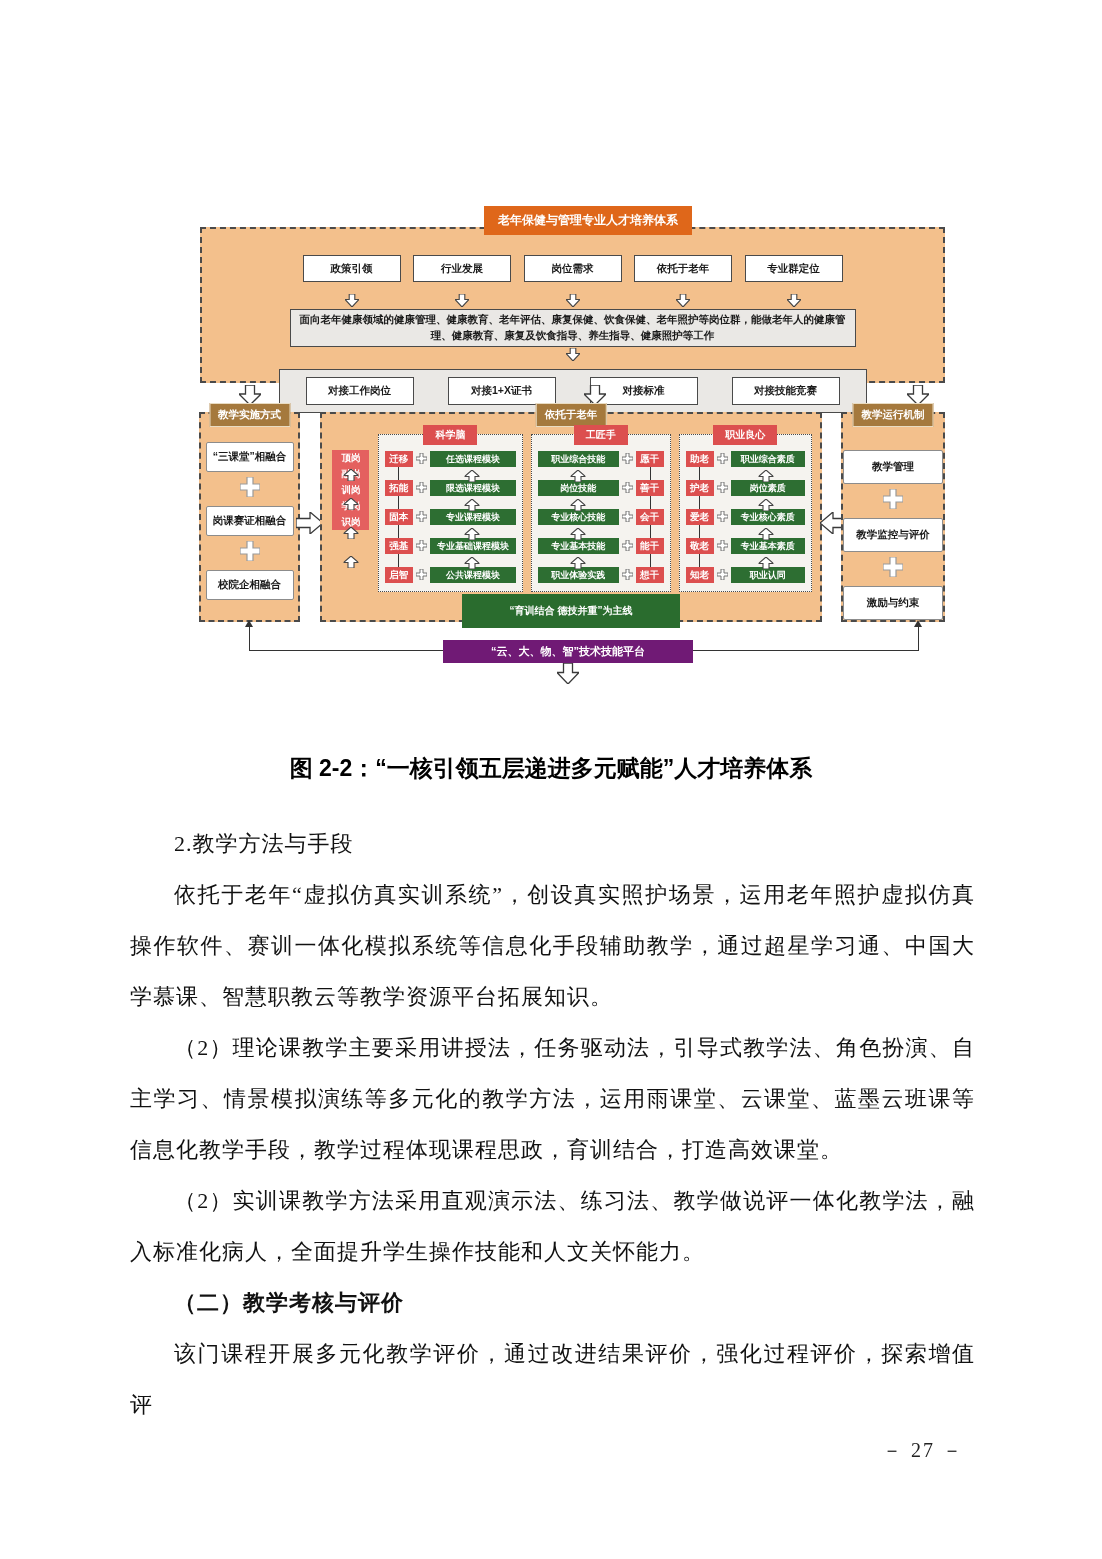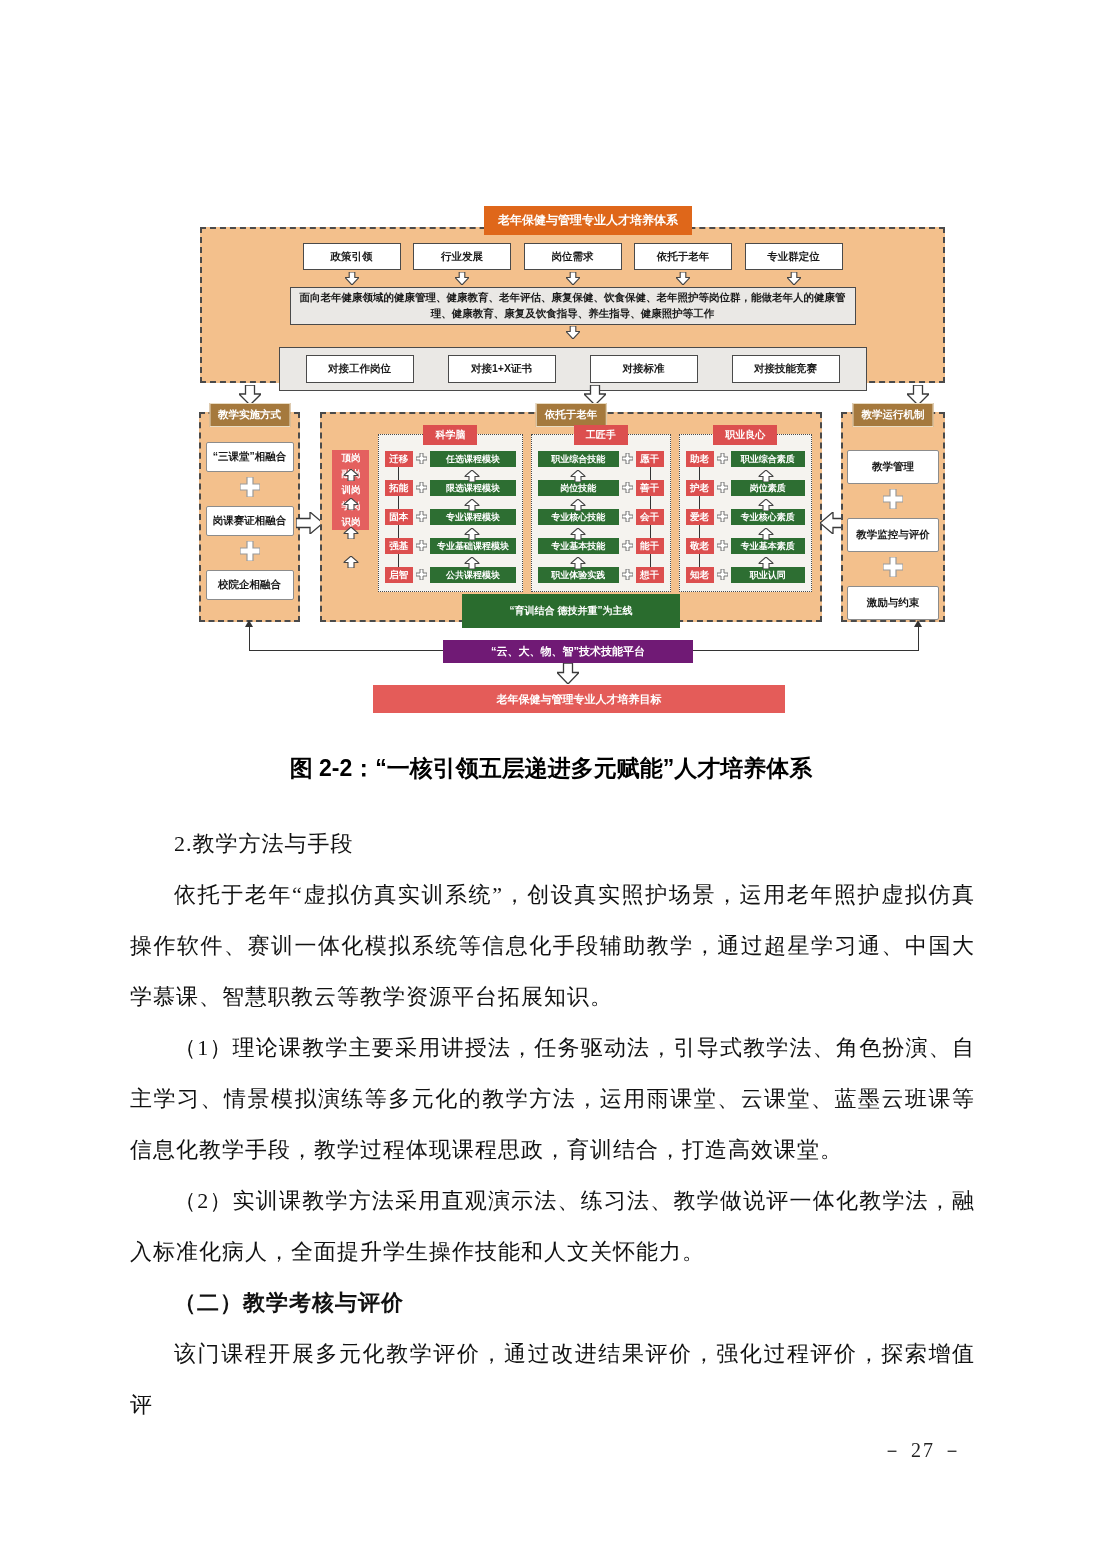--- a/index.html
+++ b/index.html
@@ -8,21 +8,21 @@
 
   
   #diagram{position:absolute;left:196px;top:206px;width:752px;height:508px;}
   .abs{position:absolute;}
   .d-title{position:absolute;left:392px;top:0;transform:translateX(-50%);
            background:#DF671A;color:#fff;font-weight:bold;font-size:12px;
            padding:6px 14px;white-space:nowrap;z-index:3;}
   .d-top{position:absolute;left:4px;top:21px;width:745px;height:156px;
          background:#F3C08C;border:2px dashed #4a4a4a;box-sizing:border-box;
          padding-top:14px;}
-  .factors-row,.farrow-row{width:540px;margin:0 auto;display:flex;justify-content:space-between;}
+  .factors-row,.farrow-row{width:540px;margin:12px auto;display:flex;justify-content:space-between;}
   .factor{width:98px;height:27px;background:#fff;border:1.5px solid #4a4a4a;
           display:flex;align-items:center;justify-content:center;
           font-weight:bold;font-size:10.5px;box-sizing:border-box;white-space:nowrap;}
   .farrow-cell{width:98px;display:flex;justify-content:center;}
   .farrow-row{margin-top:2px;margin-bottom:2px;}
   .pos-box{width:566px;margin:0 auto;background:#EAE8E5;border:1.5px solid #4a4a4a;
            box-sizing:border-box;font-weight:bold;font-size:10.5px;line-height:1.5;
            text-align:center;padding:2px 8px;}
   .center-arrow{display:flex;justify-content:center;margin:1px 0;}
   .dock{width:588px;height:44px;margin:8px auto;background:#EAE8E5;border:1.5px solid #4a4a4a;
@@ -37,21 +37,21 @@
   .col-header{position:absolute;top:-11px;left:50%;transform:translateX(-50%);
               background:#A5793D;color:#fff;font-weight:bold;font-size:10.5px;
               padding:4px 8px;white-space:nowrap;z-index:3;border:1px solid #e9dcc3;}
   #col-left{left:3px;width:101px;display:flex;flex-direction:column;align-items:center;
             padding-top:28px;gap:5px;}
   #col-right{left:645px;width:104px;display:flex;flex-direction:column;align-items:center;
              padding-top:36px;gap:5px;}
   .fusion-box{width:88px;height:30px;background:#fff;border:1.3px solid #8c8c8c;border-radius:2px;
               display:flex;align-items:center;justify-content:center;font-weight:bold;
               font-size:10.5px;box-sizing:border-box;white-space:nowrap;}
-  #col-right .fusion-box{width:92px;height:35px;}
+  #col-right .fusion-box{width:100px;height:35px;}
 
   #col-center{left:124px;width:502px;}
   .center-inner{display:flex;padding:20px 8px 0 10px;gap:8px;}
   .stack{width:38px;display:flex;flex-direction:column;align-items:center;
          padding-top:16px;position:relative;}
   .stage{width:37px;height:16px;background:#E4605F;color:#fff;font-weight:bold;font-size:9.5px;
          display:flex;align-items:center;justify-content:center;z-index:1;box-sizing:border-box;}
   .panel{position:relative;background:#F5F3EF;border:1.6px dotted #4a4a4a;box-sizing:border-box;
          height:158px;padding:16px 6px 0;}
   .panel-0{width:146px;}.panel-1{width:140px;}.panel-2{width:134px;}
@@ -384,29 +384,28 @@
 
     <div class="orange-bar">“云、大、物、智”技术技能平台</div>
     <div class="hline" style="left:54px;top:444px;width:193px;"></div>
     <div class="hline" style="left:497px;top:444px;width:226px;"></div>
     <div class="vline" style="left:53px;top:421px;height:24px;"></div>
     <div class="vline" style="left:722px;top:421px;height:24px;"></div>
     <span class="abs" style="left:361px;top:457px;"><svg width="22" height="21" viewBox="0 0 22 21">
           <path d="M6.5 0h9v9.5H22L11 21 0 9.5h6.5z" fill="#fff" stroke="#3a3a3a" stroke-width="1.3"></path>
         </svg></span>
 
-    <div class="red-bar">老年保健与管理专业人才培养目标</div>
   </div>
 
   <div id="caption">图 2-2：“一核引领五层递进多元赋能”人才培养体系</div>
 
   <div id="body">
     <p>2.教学方法与手段</p>
     <p>依托于老年“虚拟仿真实训系统”，创设真实照护场景，运用老年照护虚拟仿真操作软件、赛训一体化模拟系统等信息化手段辅助教学，通过超星学习通、中国大学慕课、智慧职教云等教学资源平台拓展知识。</p>
-    <p>（1）理论课教学主要采用讲授法，任务驱动法，引导式教学法、角色扮演、自主学习、情景模拟演练等多元化的教学方法，运用雨课堂、云课堂、蓝墨云班课等信息化教学手段，教学过程体现课程思政，育训结合，打造高效课堂。</p>
+    <p>（2）理论课教学主要采用讲授法，任务驱动法，引导式教学法、角色扮演、自主学习、情景模拟演练等多元化的教学方法，运用雨课堂、云课堂、蓝墨云班课等信息化教学手段，教学过程体现课程思政，育训结合，打造高效课堂。</p>
     <p>（2）实训课教学方法采用直观演示法、练习法、教学做说评一体化教学法，融入标准化病人，全面提升学生操作技能和人文关怀能力。</p>
     <p class="bold-head">（二）教学考核与评价</p>
     <p>该门课程开展多元化教学评价，通过改进结果评价，强化过程评价，探索增值评</p>
   </div>
 
   <div id="pageno">－ 27 －</div>
 
 </div>
 
 </body></html>

